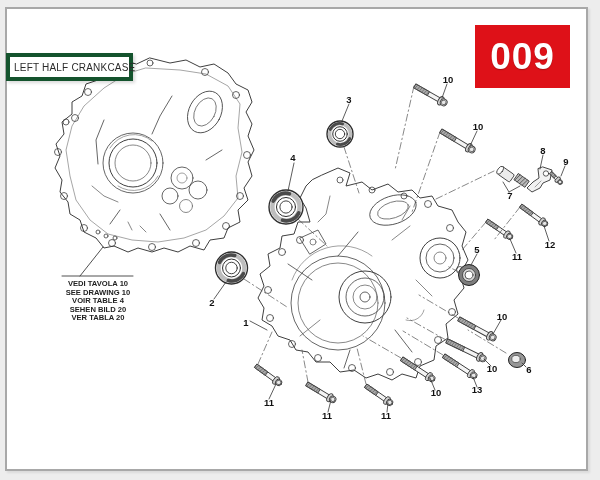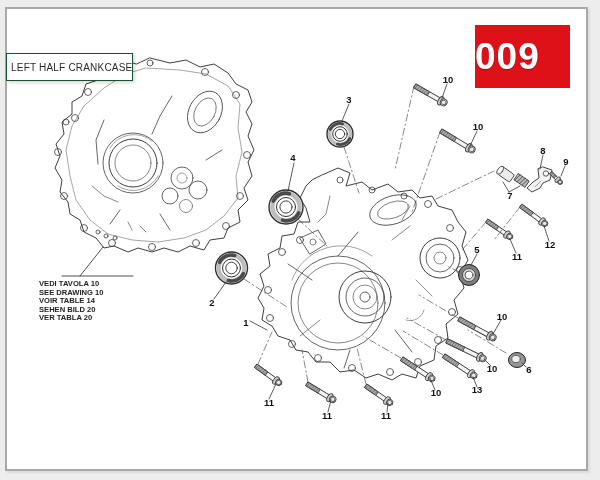--- a/index.html
+++ b/index.html
@@ -4,29 +4,29 @@
 <style>
   html,body{margin:0;padding:0;}
   body{width:600px;height:480px;overflow:hidden;background:#ededed;
        font-family:"Liberation Sans",sans-serif;}
   .canvas{position:absolute;left:0;top:0;width:600px;height:480px;}
   .page{position:absolute;left:5px;top:7px;width:583px;height:464px;
         background:#ffffff;border:2px solid #a8a8a8;box-sizing:border-box;
         box-shadow:2px 2px 2px rgba(0,0,0,0.08);}
   svg.art{position:absolute;left:0;top:0;width:600px;height:480px;}
   .title-box{position:absolute;left:6px;top:53px;width:127px;height:28px;
-             background:#ffffff;border:1px solid #14532d;box-sizing:border-box;
+             background:#ffffff;border:4px solid #14532d;box-sizing:border-box;
              box-shadow:2px 2px 3px rgba(0,0,0,0.15);
              display:flex;align-items:center;padding-left:4px;}
   .title-box span{font-size:10px;color:#2b2b2b;letter-spacing:0.2px;white-space:nowrap;}
   .page-code{position:absolute;left:475px;top:25px;width:95px;height:63px;
-             background:#de1118;display:flex;align-items:center;}
+             background:#de1118;display:flex;align-items:center;justify-content:center;}
   .page-code span{font-size:37px;font-weight:700;color:#ffffff;
                   text-shadow:0 1px 1px rgba(0,0,0,0.25);letter-spacing:1px;}
-  .note{position:absolute;left:39px;top:280px;width:118px;}
+  .note{position:absolute;left:39px;top:280px;width:118px;text-align:center;}
   .note div{font-size:7.6px;font-weight:700;color:#222;line-height:8.6px;white-space:nowrap;}
 </style>
 </head>
 <body>
 
 <div class="canvas">
   <div class="page"></div>
 
   <svg class="art" viewBox="0 0 600 480" stroke-linejoin="round" stroke-linecap="round">
 
@@ -413,17 +413,17 @@
     <span>LEFT HALF CRANKCASE</span>
   </div>
 
   <div class="page-code">
     <span>009</span>
   </div>
 
   <div class="note">
     <div>VEDI TAVOLA 10</div>
     <div>SEE DRAWING 10</div>
-    <div>VOIR TABLE 14</div>
+    <div>VOIR TABLE 4</div>
     <div>SEHEN BILD 20</div>
     <div>VER TABLA 20</div>
   </div>
 </div>
 
 </body></html>

